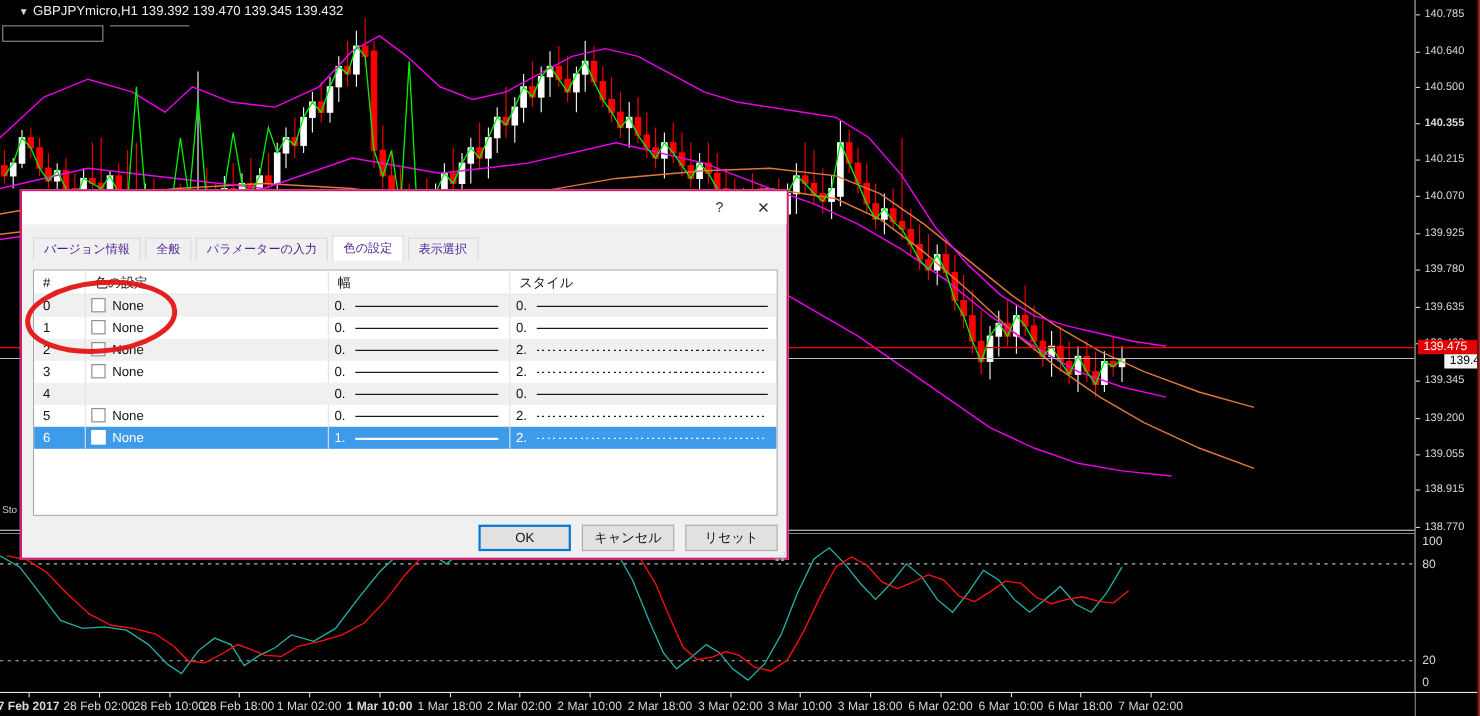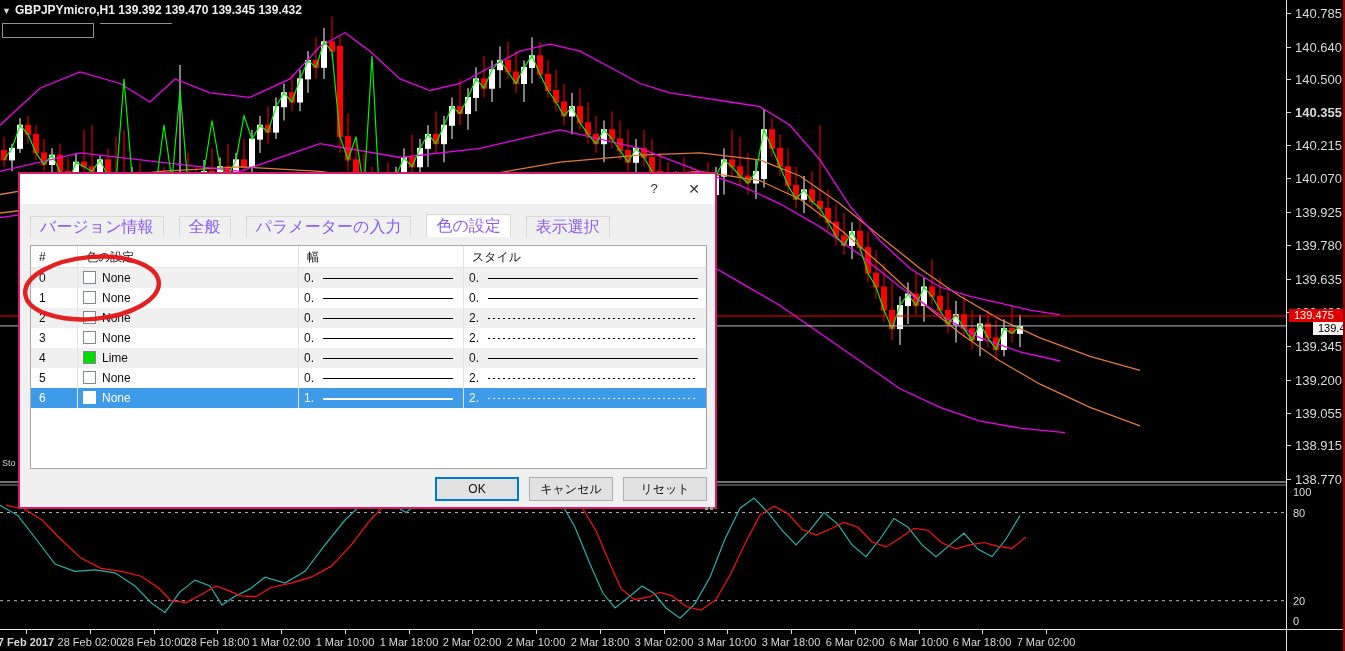--- a/index.html
+++ b/index.html
@@ -3,31 +3,31 @@
 <meta charset="utf-8">
 <style>
   * { margin:0; padding:0; box-sizing:border-box; }
   body { font-family:"Liberation Sans","DejaVu Sans",sans-serif; }
   .screen { position:relative; width:1345px; height:651px; background:#000; overflow:hidden; }
 
   
   #chartsvg { position:absolute; left:0; top:0; z-index:1; }
 
   
-  .symbol-title { position:absolute; left:2px; top:3px; z-index:2; color:#efefef; font-size:12px; font-weight:bold; white-space:nowrap; }
+  .symbol-title { position:absolute; left:17px; top:3px; z-index:2; color:#efefef; font-size:12px; font-weight:normal; white-space:nowrap; }
   .symbol-title .arrow { font-size:9px; margin-right:4px; color:#d8d8d8; }
   .toolbox-a { position:absolute; left:2px; top:23px; width:92px; height:15px; border:1px solid #8f8f8f; z-index:2; }
   .toolbox-b { position:absolute; left:100px; top:23px; width:72px; height:1px; background:#8f8f8f; z-index:2; }
 
   .sto-label { position:absolute; left:2px; top:458px; z-index:2; color:#cfcfcf; font-size:9px; }
 
   
   .price-axis { position:absolute; left:1287px; top:0; width:58px; height:651px; background:#000; z-index:3; }
   .axis-sep-v { position:absolute; left:1286px; top:0; width:1px; height:651px; background:#e6e6e6; z-index:3; }
-  .price-label { position:absolute; left:8px; transform:translateY(-50%); color:#dadada; font-size:13px; white-space:nowrap; }
+  .price-label { position:absolute; left:8px; transform:translateY(-50%); color:#dadada; font-size:10px; white-space:nowrap; }
   .price-tick { position:absolute; left:0; width:4px; height:1px; background:#cfcfcf; }
   .badge { position:absolute; left:2px; right:2px; height:13px; line-height:13px; font-size:11px; text-align:left; padding-left:5px; z-index:4; }
   .badge.ask { background:#e00000; color:#fff; }
   .badge.bid { background:#f4f4f4; color:#000;margin-left:24px; }
   .osc-label { position:absolute; left:6px; transform:translateY(-50%); color:#dadada; font-size:11px; }
   .maroon-edge { position:absolute; right:0; top:0; width:2px; height:651px; background:#9c0000; z-index:5; }
 
   
   .time-axis { position:absolute; left:0; top:630px; width:1286px; height:21px; background:#000; z-index:3; }
   .time-sep { position:absolute; left:0; top:629px; width:1345px; height:1px; background:#e6e6e6; z-index:3; }
@@ -37,21 +37,21 @@
 
   
   .dialog { position:absolute; left:18px; top:172px; width:699px; height:337px; background:#f0f0f0; border:2px solid #d11d6b; z-index:10; }
   .dlg-titlebar { position:absolute; left:0; top:0; right:0; height:30px; background:#fff; }
   .dlg-title { position:absolute; left:12px; top:0; line-height:30px; font-size:12px; color:#111; }
   .dlg-btn { position:absolute; top:0; width:32px; height:30px; text-align:center; line-height:30px; font-size:13px; color:#333; cursor:default; }
   .dlg-help { right:45px; }
   .dlg-close { right:5px; font-size:14px; }
 
   .tabstrip { position:absolute; left:10px; top:40px; height:23px; }
-  .tab { display:inline-block; vertical-align:bottom; height:21px; line-height:20px; padding:0 9px; font-size:16px; color:#8b5cf6; background:#f0f0f0; border:1px solid #d9d9d9; border-bottom:none; margin-right:15px; }
+  .tab { display:inline-block; vertical-align:bottom; height:21px; line-height:20px; padding:0 9px; font-size:11px; color:#4c1d95; background:#f0f0f0; border:1px solid #d9d9d9; border-bottom:none; margin-right:4px; }
   .tab.active { background:#fff; height:23px; line-height:22px; position:relative; z-index:2; }
 
   .listbox { position:absolute; left:10px; top:71px; width:677px; height:224px; background:#fff; border:1px solid #a8a8a8; overflow:hidden; }
   .lb-row { position:relative; height:20px; font-size:12px; color:#111; }
   .lb-row.header { height:22px; background:#fff; border-bottom:1px solid #e3e3e3; }
   .lb-row.striped { background:#f0f0f0; }
   .lb-row.selected { background:#3e9bea; color:#fff; }
   .cell { position:absolute; top:0; height:100%; }
   .c-num   { left:0;   width:47px;  padding-left:8px; line-height:20px; border-right:1px solid #e3e3e3; }
   .c-color { left:47px; width:221px; line-height:20px; border-right:1px solid #e3e3e3; }
@@ -407,21 +407,21 @@
       <div class="time-label bold" style="left: 26px;">7 Feb 2017</div>
       <div class="time-tick" style="left: 90px;"></div>
       <div class="time-label" style="left: 90px;">28 Feb 02:00</div>
       <div class="time-tick" style="left: 154px;"></div>
       <div class="time-label" style="left: 154px;">28 Feb 10:00</div>
       <div class="time-tick" style="left: 217px;"></div>
       <div class="time-label" style="left: 217px;">28 Feb 18:00</div>
       <div class="time-tick" style="left: 281px;"></div>
       <div class="time-label" style="left: 281px;">1 Mar 02:00</div>
       <div class="time-tick" style="left: 345px;"></div>
-      <div class="time-label" style="left: 345px;">1 Mar 10:00</div>
+      <div class="time-label" style="left: 345px; font-weight: bold;">1 Mar 10:00</div>
       <div class="time-tick" style="left: 409px;"></div>
       <div class="time-label" style="left: 409px;">1 Mar 18:00</div>
       <div class="time-tick" style="left: 472px;"></div>
       <div class="time-label" style="left: 472px;">2 Mar 02:00</div>
       <div class="time-tick" style="left: 536px;"></div>
       <div class="time-label" style="left: 536px;">2 Mar 10:00</div>
       <div class="time-tick" style="left: 600px;"></div>
       <div class="time-label" style="left: 600px;">2 Mar 18:00</div>
       <div class="time-tick" style="left: 664px;"></div>
       <div class="time-label" style="left: 664px;">3 Mar 02:00</div>
@@ -472,21 +472,20 @@
           <div class="cell c-style"><span class="numlbl" style="padding-left: 5px;">2.</span><div class="linesample dash"></div></div>
         </div>
         <div class="lb-row">
           <div class="cell c-num">3</div>
           <div class="cell c-color"><span class="swatch" style="background: rgb(255, 255, 255);"></span><span class="">None</span></div>
           <div class="cell c-width"><span class="numlbl" style="padding-left: 5px;">0.</span><div class="linesample"></div></div>
           <div class="cell c-style"><span class="numlbl" style="padding-left: 5px;">2.</span><div class="linesample dash"></div></div>
         </div>
         <div class="lb-row striped">
           <div class="cell c-num">4</div>
-          <div class="cell c-color"><span class="swatch" style="background: rgb(0, 220, 0);"></span><span class="">Lime</span></div>
           <div class="cell c-width"><span class="numlbl" style="padding-left: 5px;">0.</span><div class="linesample"></div></div>
           <div class="cell c-style"><span class="numlbl" style="padding-left: 5px;">0.</span><div class="linesample"></div></div>
         </div>
         <div class="lb-row">
           <div class="cell c-num">5</div>
           <div class="cell c-color"><span class="swatch" style="background: rgb(255, 255, 255);"></span><span class="">None</span></div>
           <div class="cell c-width"><span class="numlbl" style="padding-left: 5px;">0.</span><div class="linesample"></div></div>
           <div class="cell c-style"><span class="numlbl" style="padding-left: 5px;">2.</span><div class="linesample dash"></div></div>
         </div>
         <div class="lb-row selected">

